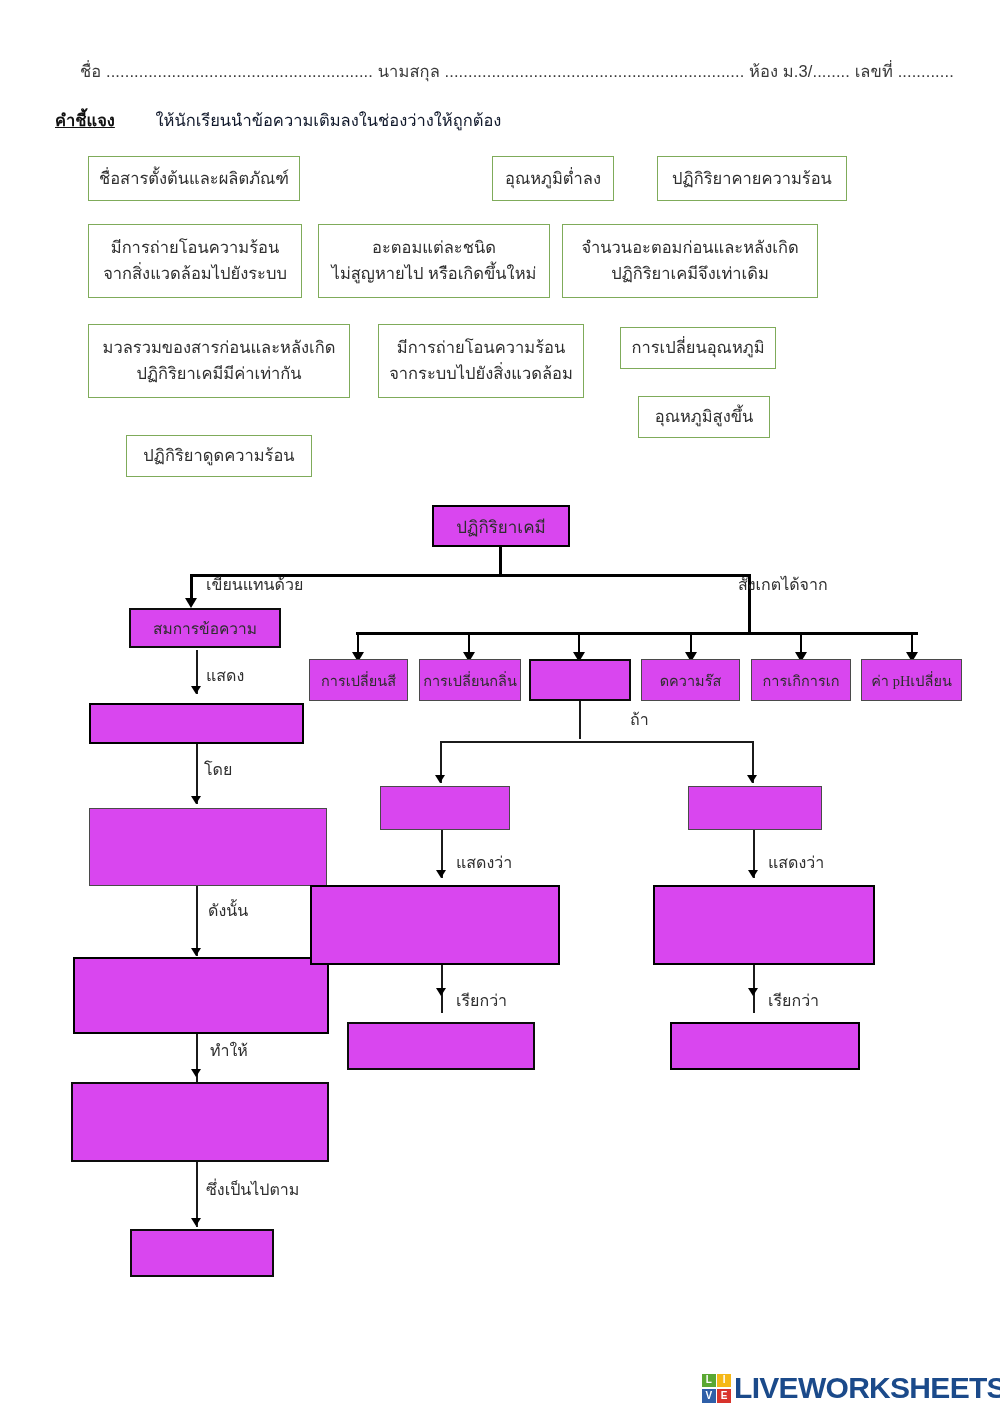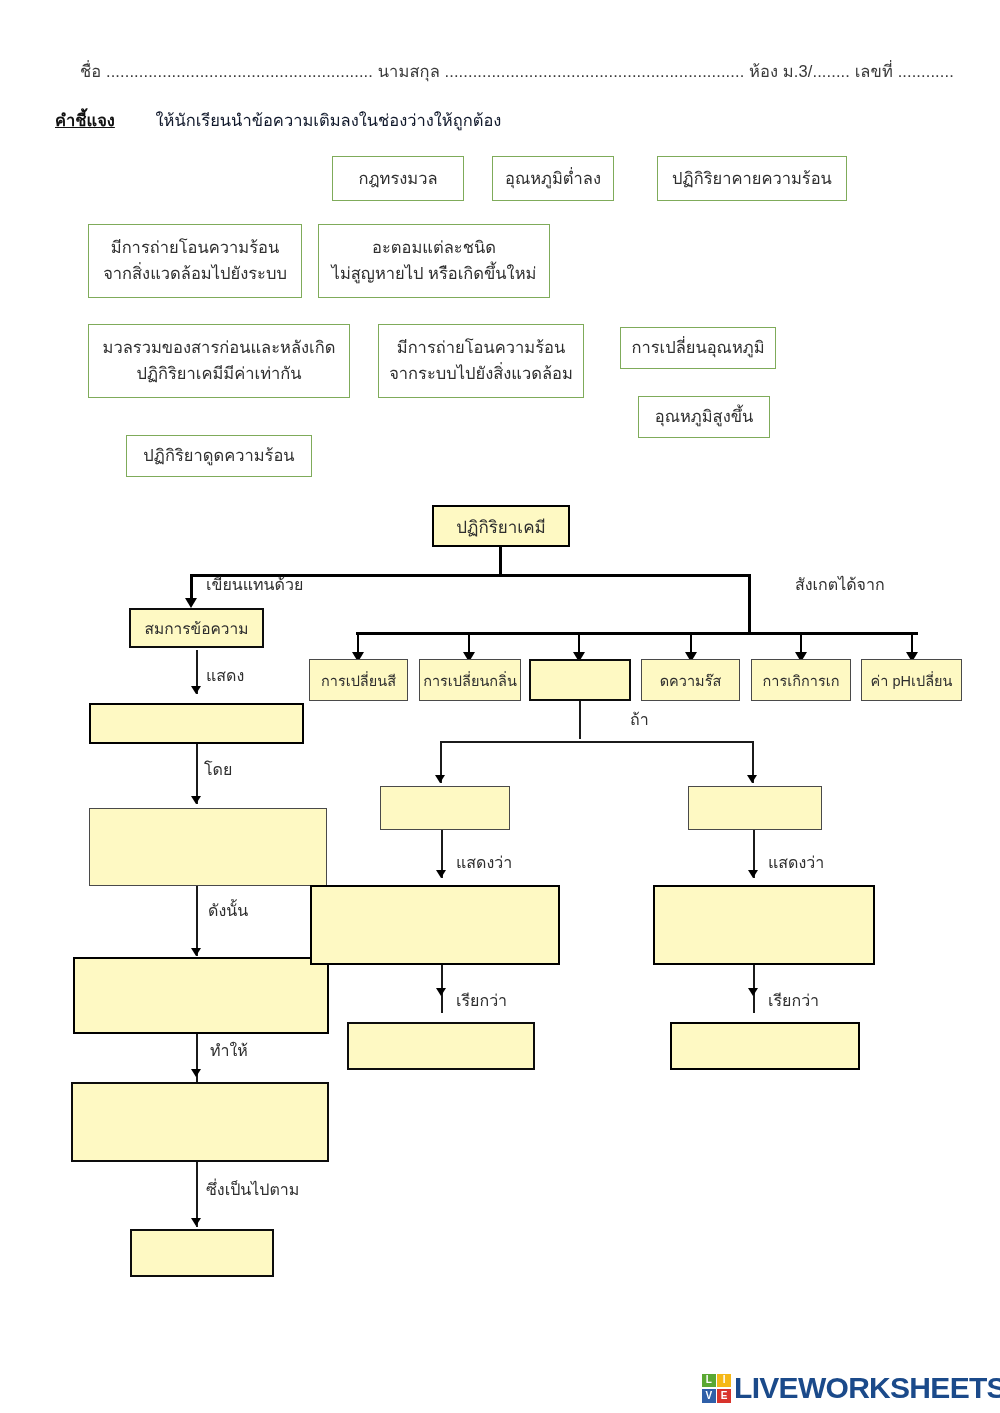--- a/index.html
+++ b/index.html
@@ -61,28 +61,29 @@
     font-size: 16.5px;
     line-height: 1.55;
     color: #2f2f2f;
     padding: 2px 6px;
   }
 
   
   .node {
     position: absolute;
     box-sizing: border-box;
-    background: #fef9c3;
+    background: #d946ef;
     border: 1.4px solid #1a1a1a;
     display: flex;
     align-items: center;
     justify-content: center;
     text-align: left;
     font-size: 16px;
     color: #2e2e2e;
+    font-family: Liberation Serif, serif;
   }
   .node.thick {
     border-width: 2.6px;
     border-color: #000;
   }
   .node.med {
     border-width: 2px;
     border-color: #0d0d0d;
   }
   .node.thin {
@@ -164,49 +165,51 @@
 <body>
 
 <div id="page">
 
   <div id="header-line">ชื่อ ......................................................... นามสกุล ................................................................ ห้อง ม.3/........ เลขที่ ............</div>
 
   <div id="instruction">
     <span class="lead">คำชี้แจง</span><span class="rest"> ให้นักเรียนนำข้อความเติมลงในช่องว่างให้ถูกต้อง</span>
   </div>
 
-  <div class="wordbox" style="left:332px; top:156px; width:132px; height:45px;">กฎทรงมวล</div>
+  <div class="wordbox" style="left:88px;  top:156px; width:212px; height:45px;">ชื่อสารตั้งต้นและผลิตภัณฑ์</div>
   <div class="wordbox" style="left:492px; top:156px; width:122px; height:45px;">อุณหภูมิต่ำลง</div>
   <div class="wordbox" style="left:657px; top:156px; width:190px; height:45px;">ปฏิกิริยาคายความร้อน</div>
 
   <div class="wordbox" style="left:88px;  top:224px; width:214px; height:74px; white-space:pre-line;">มีการถ่ายโอนความร้อน
 จากสิ่งแวดล้อมไปยังระบบ</div>
   <div class="wordbox" style="left:318px; top:224px; width:232px; height:74px; white-space:pre-line;">อะตอมแต่ละชนิด
 ไม่สูญหายไป หรือเกิดขึ้นใหม่</div>
+  <div class="wordbox" style="left:562px; top:224px; width:256px; height:74px; white-space:pre-line;">จำนวนอะตอมก่อนและหลังเกิด
+ปฏิกิริยาเคมีจึงเท่าเดิม</div>
 
   <div class="wordbox" style="left:88px;  top:324px; width:262px; height:74px; white-space:pre-line;">มวลรวมของสารก่อนและหลังเกิด
 ปฏิกิริยาเคมีมีค่าเท่ากัน</div>
   <div class="wordbox" style="left:378px; top:324px; width:206px; height:74px; white-space:pre-line;">มีการถ่ายโอนความร้อน
 จากระบบไปยังสิ่งแวดล้อม</div>
   <div class="wordbox" style="left:620px; top:327px; width:156px; height:42px;">การเปลี่ยนอุณหภูมิ</div>
   <div class="wordbox" style="left:638px; top:396px; width:132px; height:42px;">อุณหภูมิสูงขึ้น</div>
   <div class="wordbox" style="left:126px; top:435px; width:186px; height:42px;">ปฏิกิริยาดูดความร้อน</div>
 
   <div class="node thick" style="left:432px; top:505px; width:138px; height:42px; font-size:17px;">ปฏิกิริยาเคมี</div>
 
   <div class="vline" style="left:499px; top:547px; width:2.6px; height:29px;"></div>
 
   <div class="hline" style="left:190px; top:574px; width:561px; height:2.8px;"></div>
 
   <div class="vline" style="left:190px; top:574px; width:2.8px; height:27px;"></div>
   <div class="arrow-down" style="left:185px; top:598px;"></div>
   <div class="edge-label" style="left:206px; top:572px;">เขียนแทนด้วย</div>
 
   <div class="vline" style="left:748px; top:574px; width:2.8px; height:60px;"></div>
-  <div class="edge-label" style="left:795px; top:572px;font-family:Liberation Serif, serif;">สังเกตได้จาก</div>
+  <div class="edge-label" style="left:738px; top:572px;font-family:Liberation Serif, serif;">สังเกตได้จาก</div>
 
   <div class="hline" style="left:356px; top:632px; width:562px; height:2.8px;"></div>
 
   <div class="vline" style="left:357px; top:632px; height:25px;"></div>
   <div class="arrow-down" style="left:352px; top:652px;"></div>
 
   <div class="vline" style="left:468px; top:632px; height:25px;"></div>
   <div class="arrow-down" style="left:463px; top:652px;"></div>
 
   <div class="vline" style="left:578px; top:632px; height:25px;"></div>
@@ -221,21 +224,21 @@
   <div class="vline" style="left:911px; top:632px; height:25px;"></div>
   <div class="arrow-down" style="left:906px; top:652px;"></div>
 
   <div class="node thin" style="left:309px; top:659px; width:99px; height:42px; font-size:14.5px;">การเปลี่ยนสี</div>
   <div class="node thin" style="left:419px; top:659px; width:102px; height:42px; font-size:14.5px;">การเปลี่ยนกลิ่น</div>
   <div class="node med" style="left:529px; top:659px; width:102px; height:42px; font-size:14.5px;"></div>
   <div class="node thin" style="left:641px; top:659px; width:99px; height:42px; font-size:14.5px;">ดความร๊ส</div>
   <div class="node thin" style="left:751px; top:659px; width:100px; height:42px; font-size:14.5px;">การเกิการเก</div>
   <div class="node thin" style="left:861px; top:659px; width:101px; height:42px; font-size:14.5px;">ค่า pHเปลี่ยน</div>
 
-  <div class="node med" style="left:129px; top:608px; width:135px; height:40px; font-size:15.5px;">สมการข้อความ</div>
+  <div class="node med" style="left:129px; top:608px; width:152px; height:40px; font-size:15.5px;">สมการข้อความ</div>
 
   <div class="vline thin2" style="left:196px; top:650px; height:44px;"></div>
   <div class="arrow-down sm" style="left:191px; top:686px;"></div>
   <div class="edge-label" style="left:206px; top:663px;">แสดง</div>
 
   <div class="node thick" style="left:89px; top:703px; width:215px; height:41px;"></div>
 
   <div class="vline thin2" style="left:196px; top:744px; height:60px;"></div>
   <div class="arrow-down sm" style="left:191px; top:796px;"></div>
   <div class="edge-label" style="left:204px; top:757px;">โดย</div>

